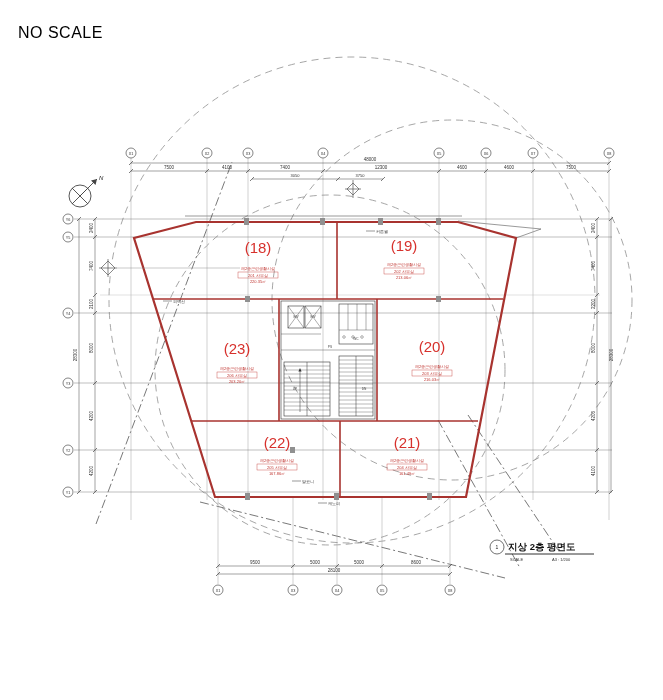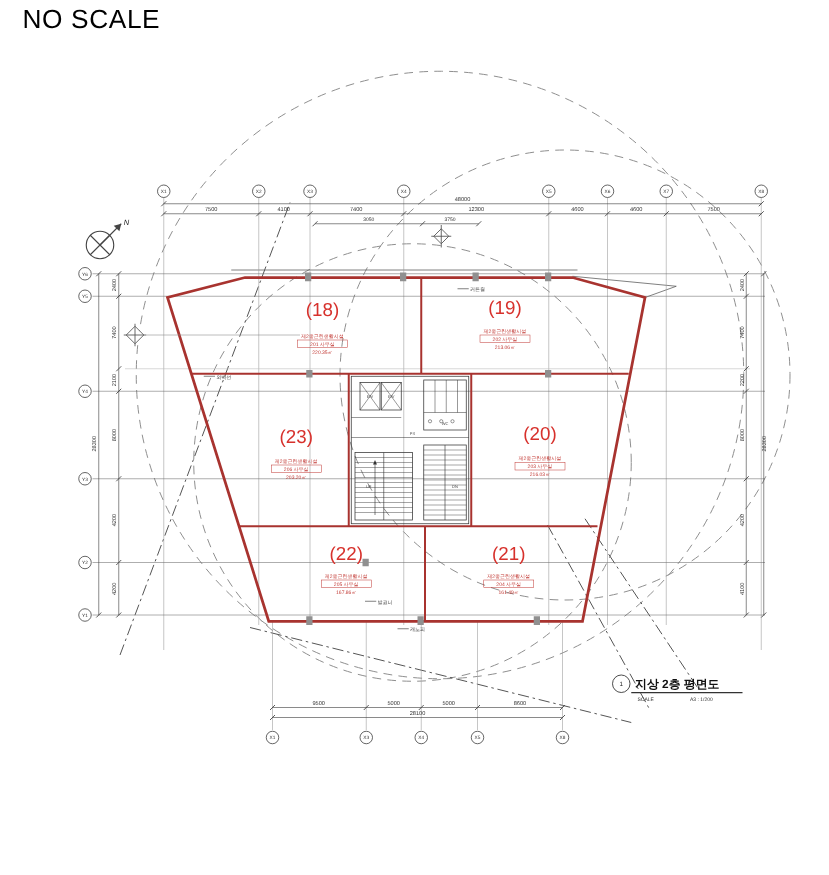--- a/index.html
+++ b/index.html
@@ -1,17 +1,17 @@
 <!DOCTYPE html>
 <html><head>
 <meta charset="utf-8">
 <style>
   html,body{margin:0;padding:0;background:#ffffff;}
   body{width:663px;height:700px;position:relative;font-family:"Liberation Sans",sans-serif;overflow:hidden;}
-  .scale-note{position:absolute;left:18px;top:4px;font-size:21px;letter-spacing:.5px;color:#000;}
+  .scale-note{position:absolute;left:18px;top:24px;font-size:16px;letter-spacing:.5px;color:#000;}
   svg{position:absolute;left:0;top:0;}
   svg text{font-family:"Liberation Sans","DejaVu Sans",sans-serif;fill:#222;}
   .dimtxt{font-size:4.5px;fill:#333;}
   .bubtxt{font-size:3.8px;fill:#333;}
   .roomno{font-size:15px;fill:#d7312c;}
   .roominfo{font-size:4px;fill:#c03530;}
   .coretxt{font-size:3.2px;fill:#444;}
   .anntxt{font-size:4px;fill:#333;}
   .titletxt{font-size:9.5px;font-weight:bold;fill:#111;}
   .subtxt{font-size:4px;fill:#333;}

